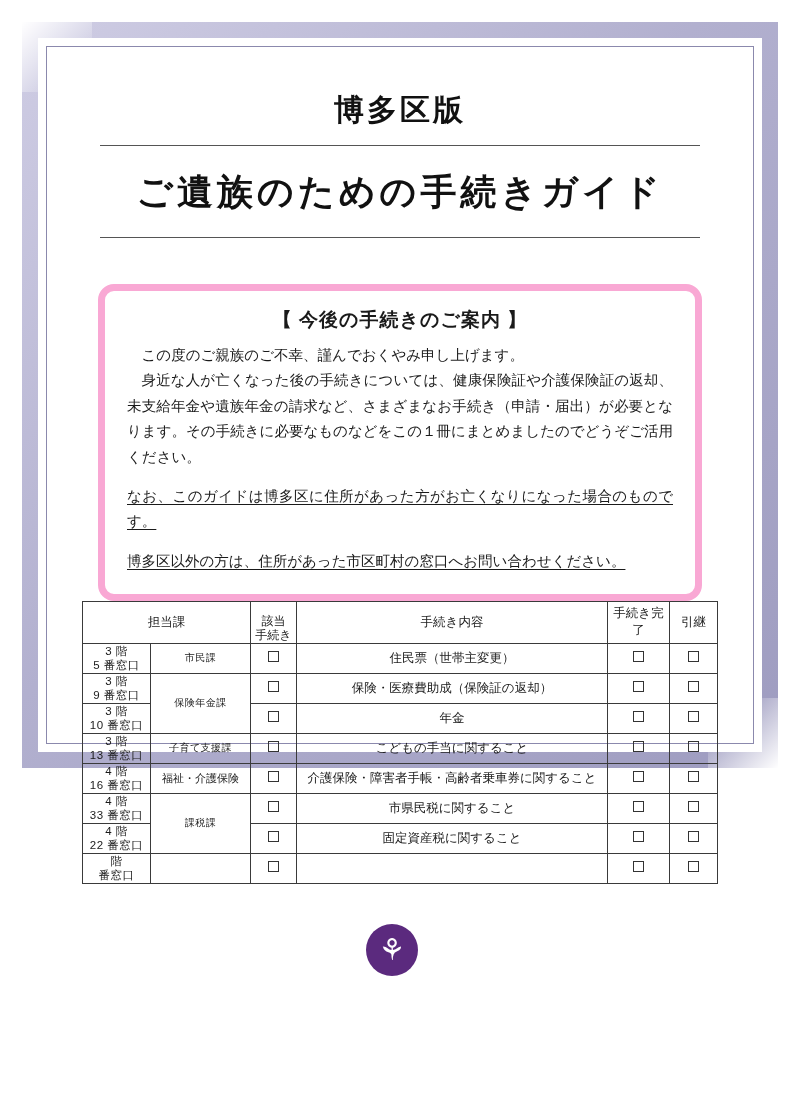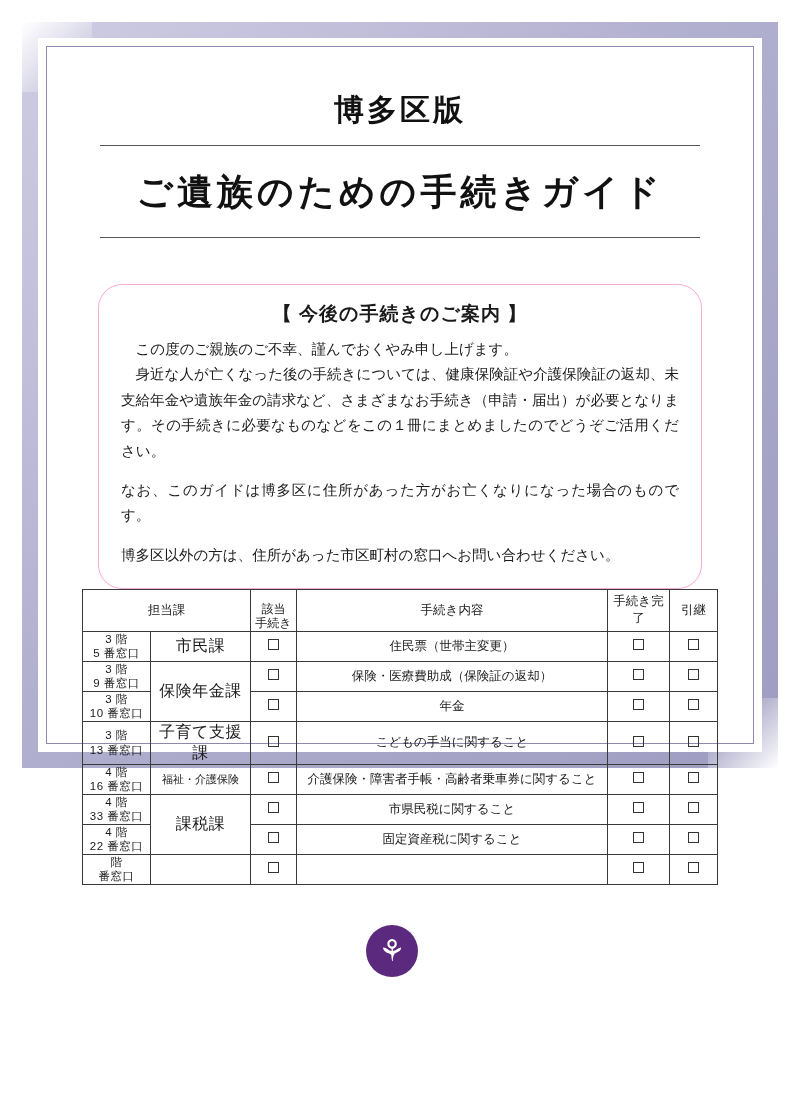--- a/index.html
+++ b/index.html
@@ -88,40 +88,41 @@
     font-size: 36px;
     font-weight: bold;
     letter-spacing: 4px;
     padding: 22px 0 20px 0;
     color: #111;
   }
 
   
   .notice {
     margin: 46px 16px 0 16px;
-    border: 1px solid #f9a8d4;
-    border-radius: 24px;
+    border: 7px solid #f9a8d4;
+    border-radius: 16px;
     padding: 16px 22px 20px 22px;
   }
   .notice-title {
     text-align: center;
     font-size: 19px;
     font-weight: bold;
     letter-spacing: 1px;
     margin-bottom: 10px;
   }
   .notice p {
     margin: 0;
     font-size: 14.5px;
     line-height: 1.75;
     text-align: justify;
   }
   .notice p.indent { text-indent: 1em; }
   .notice p.spaced { margin-top: 14px; }
   .underline {
+    text-decoration: underline;
     text-underline-offset: 3px;
   }
 
   
   .table-heading {
     text-align: center;
     font-size: 16px;
     font-weight: bold;
     letter-spacing: 4px;
     margin: 34px 0 10px 0;
@@ -156,21 +157,21 @@
     font-size: 11.5px;
     line-height: 1.25;
     letter-spacing: 0.5px;
   }
   .detail-cell {
     text-align: left;
     padding-left: 8px;
     font-size: 12.5px;
   }
   .dept-cell {
-    font-size: 16px;
+    font-size: 10px;
     letter-spacing: 0.5px;
   }
   .dept-small { font-size: 11px; letter-spacing: 0; }
   .chk {
     display: inline-block;
     width: 11px;
     height: 11px;
     border: 1px solid #333;
     box-sizing: border-box;
   }

